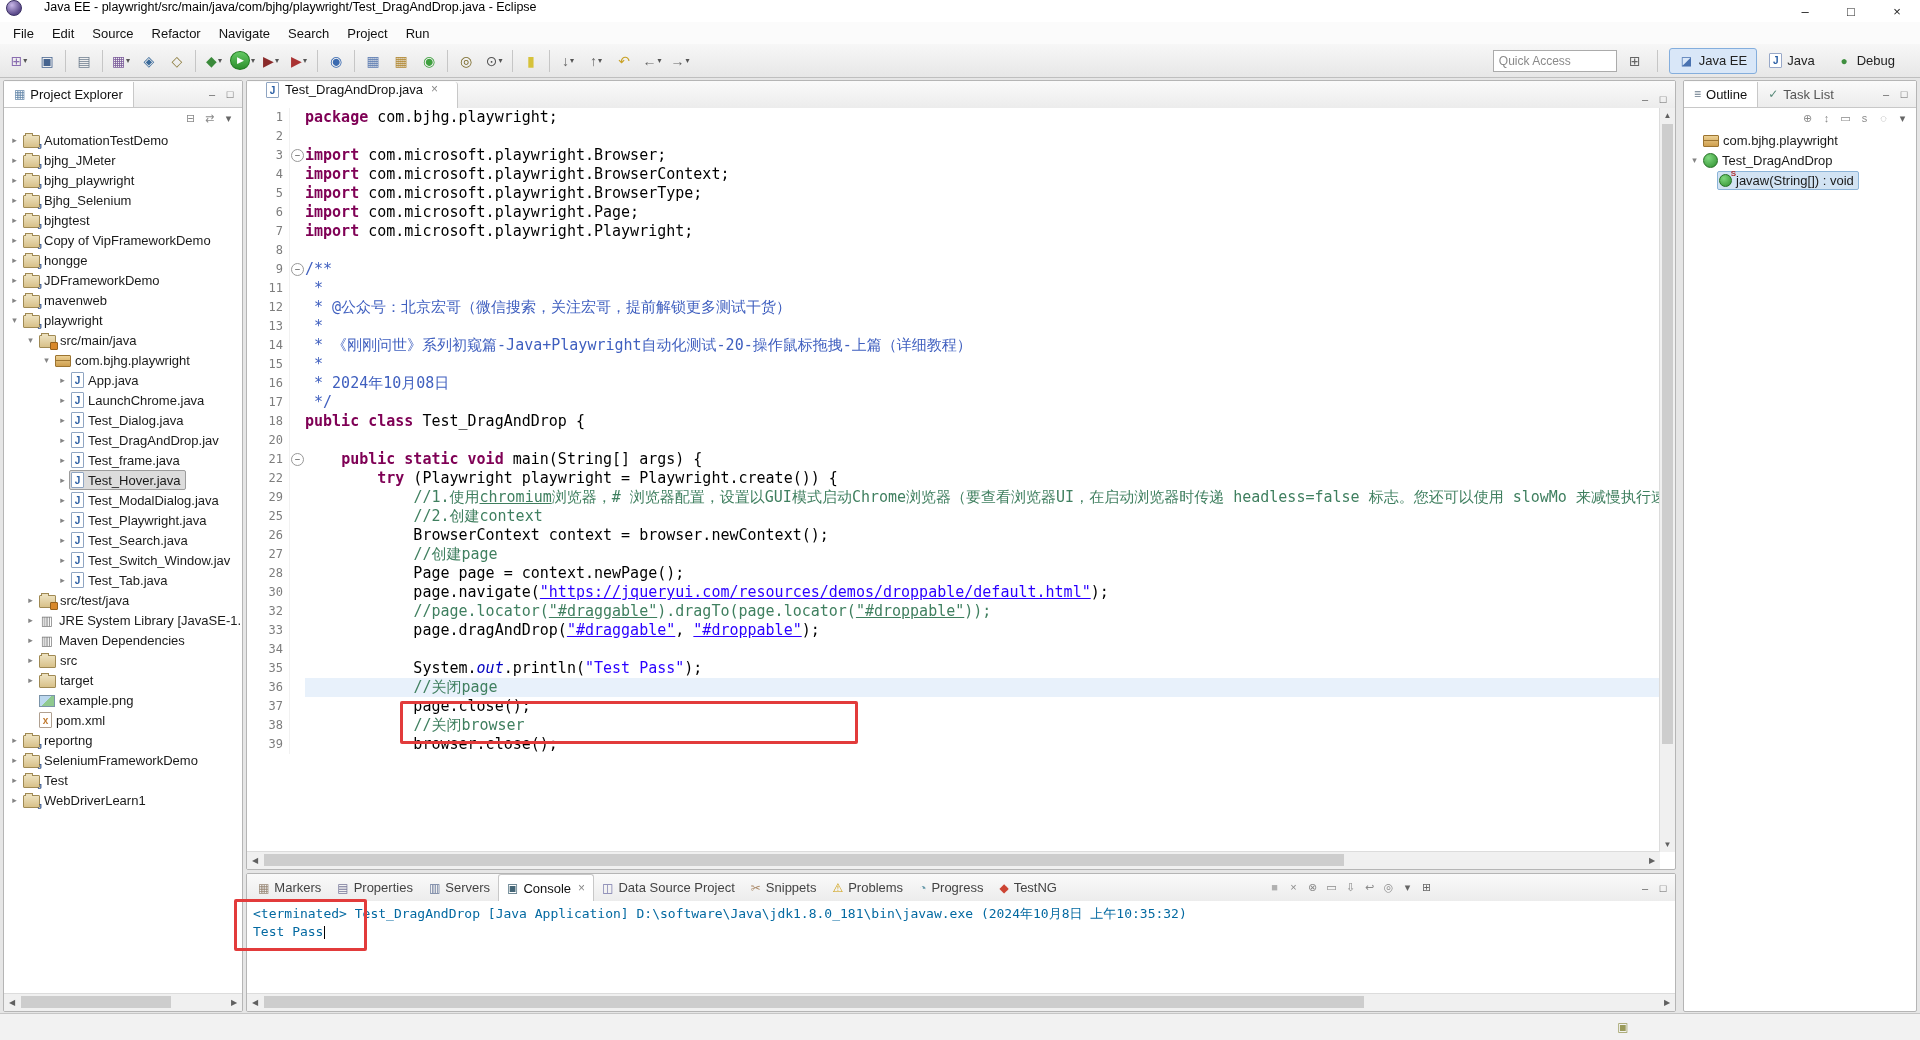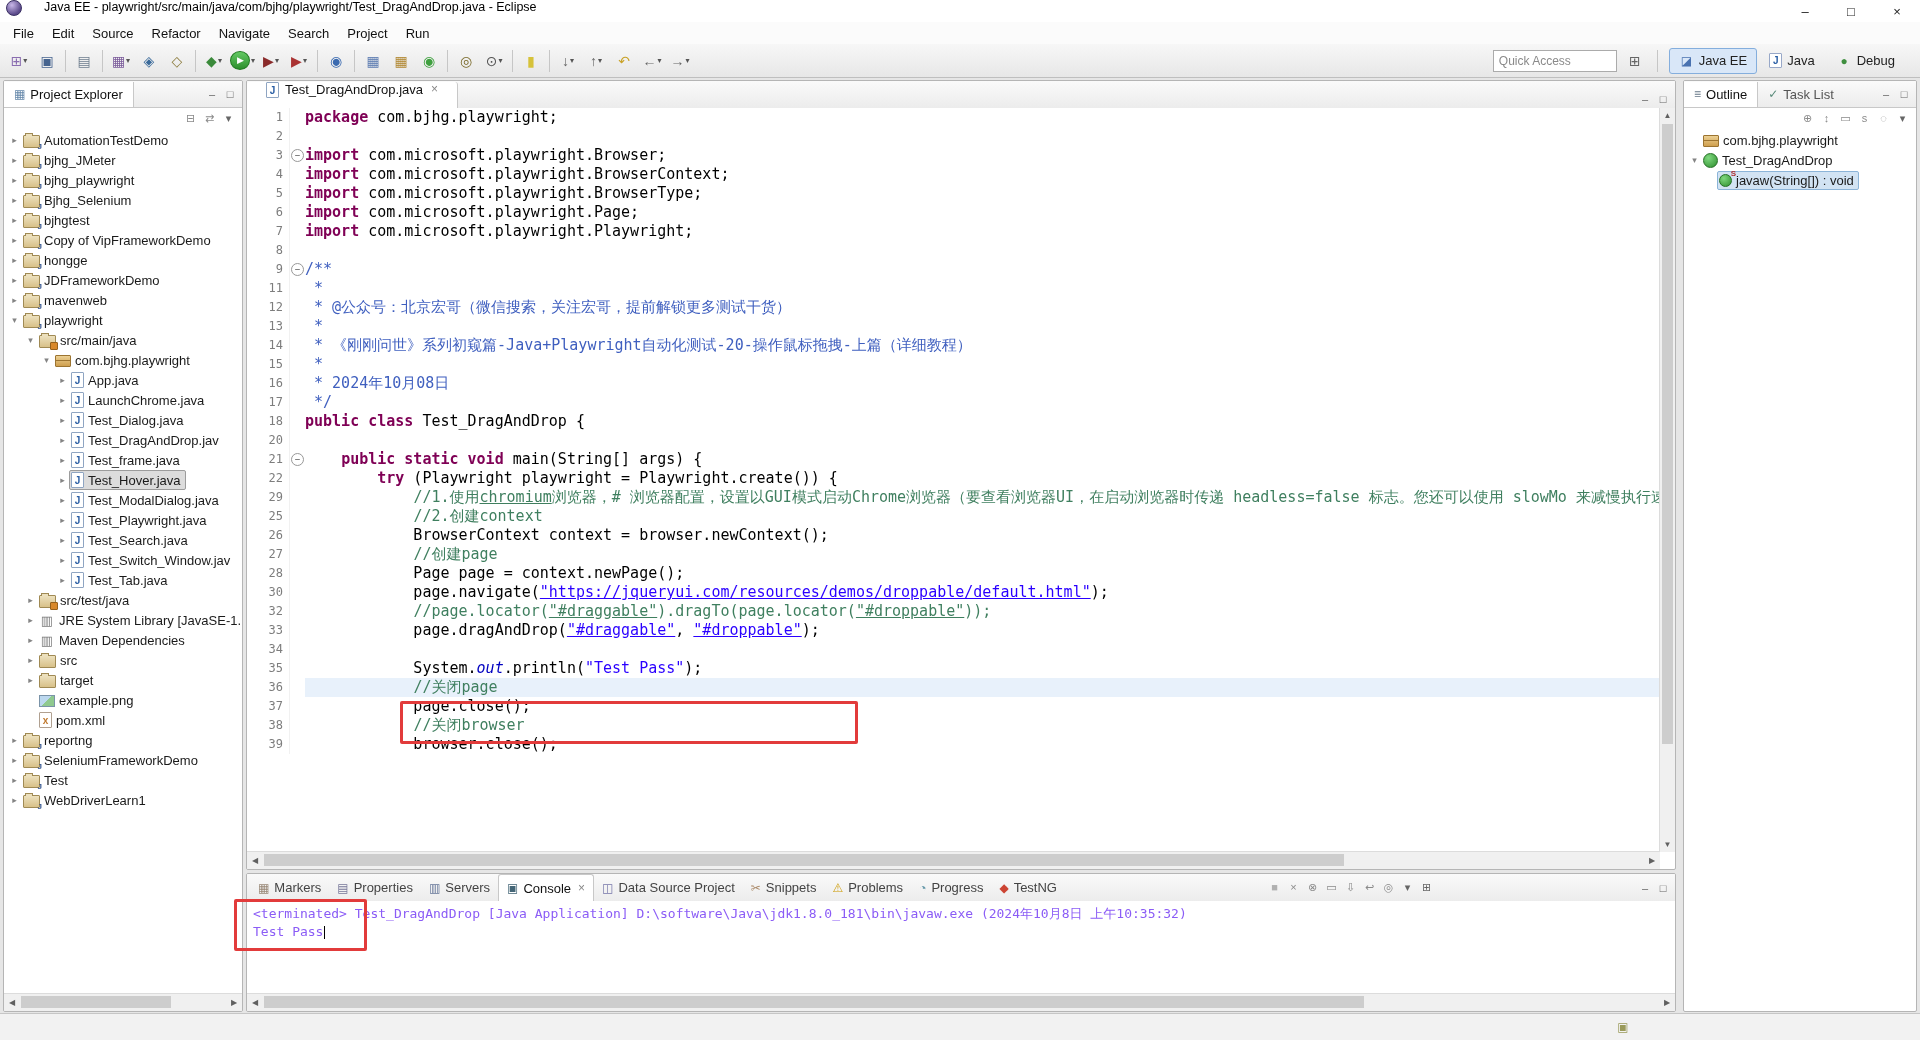--- a/index.html
+++ b/index.html
@@ -114,21 +114,21 @@
   .hsb{position:absolute;height:17px;background:#f0f0f0;border-top:1px solid #dcdcdc}
   .hsb .arr{position:absolute;top:0;width:16px;height:16px;display:flex;align-items:center;justify-content:center;font-size:8px;color:#606060}
   .hsb .thumb{position:absolute;top:2px;height:12px;background:#cdcdcd}
 
   
   .btabrow{height:27px;display:flex;align-items:center;background:linear-gradient(#fafafa,#ececec);border-bottom:1px solid #c8c8c8;padding-left:3px}
   .btab{display:flex;align-items:center;gap:5px;height:24px;padding:0 8px;font-size:13px;color:#444;white-space:nowrap}
   .btab.active{background:#fff;border:1px solid #c8c8c8;border-bottom-color:#fff;border-radius:3px 3px 0 0;color:#111;height:26px;margin-bottom:-1px}
   .bti{font-size:12px}
   #console-tools{margin-left:auto;display:flex;align-items:center}
-  #console-content{position:absolute;top:27px;left:0;right:0;bottom:17px;background:#fff;font-family:"DejaVu Sans Mono","Liberation Mono",monospace;font-size:13px;color:#8b5cf6;padding:4px 0 0 6px}
+  #console-content{position:absolute;top:27px;left:0;right:0;bottom:17px;background:#fff;font-family:"DejaVu Sans Mono","Liberation Mono",monospace;font-size:13px;color:#0369a1;padding:4px 0 0 6px}
   .cline{height:18px;line-height:18px;white-space:pre}
   .caret{display:inline-block;width:1px;height:13px;background:#000;vertical-align:middle;margin-left:1px}
 
   
   .statusbar{position:absolute;left:0;right:0;bottom:0;height:26px;background:#f2f2f2;border-top:1px solid #c6c6c6}
   .sbicon{position:absolute;left:1614px;top:4px;width:18px;height:18px;display:flex;align-items:center;justify-content:center}
   .sbicon::before{content:"▣";color:#9a9a5a;font-size:12px}
 
   
   .anno{position:absolute;border:3px solid #e23b3b;border-radius:2px;z-index:60;pointer-events:none}

